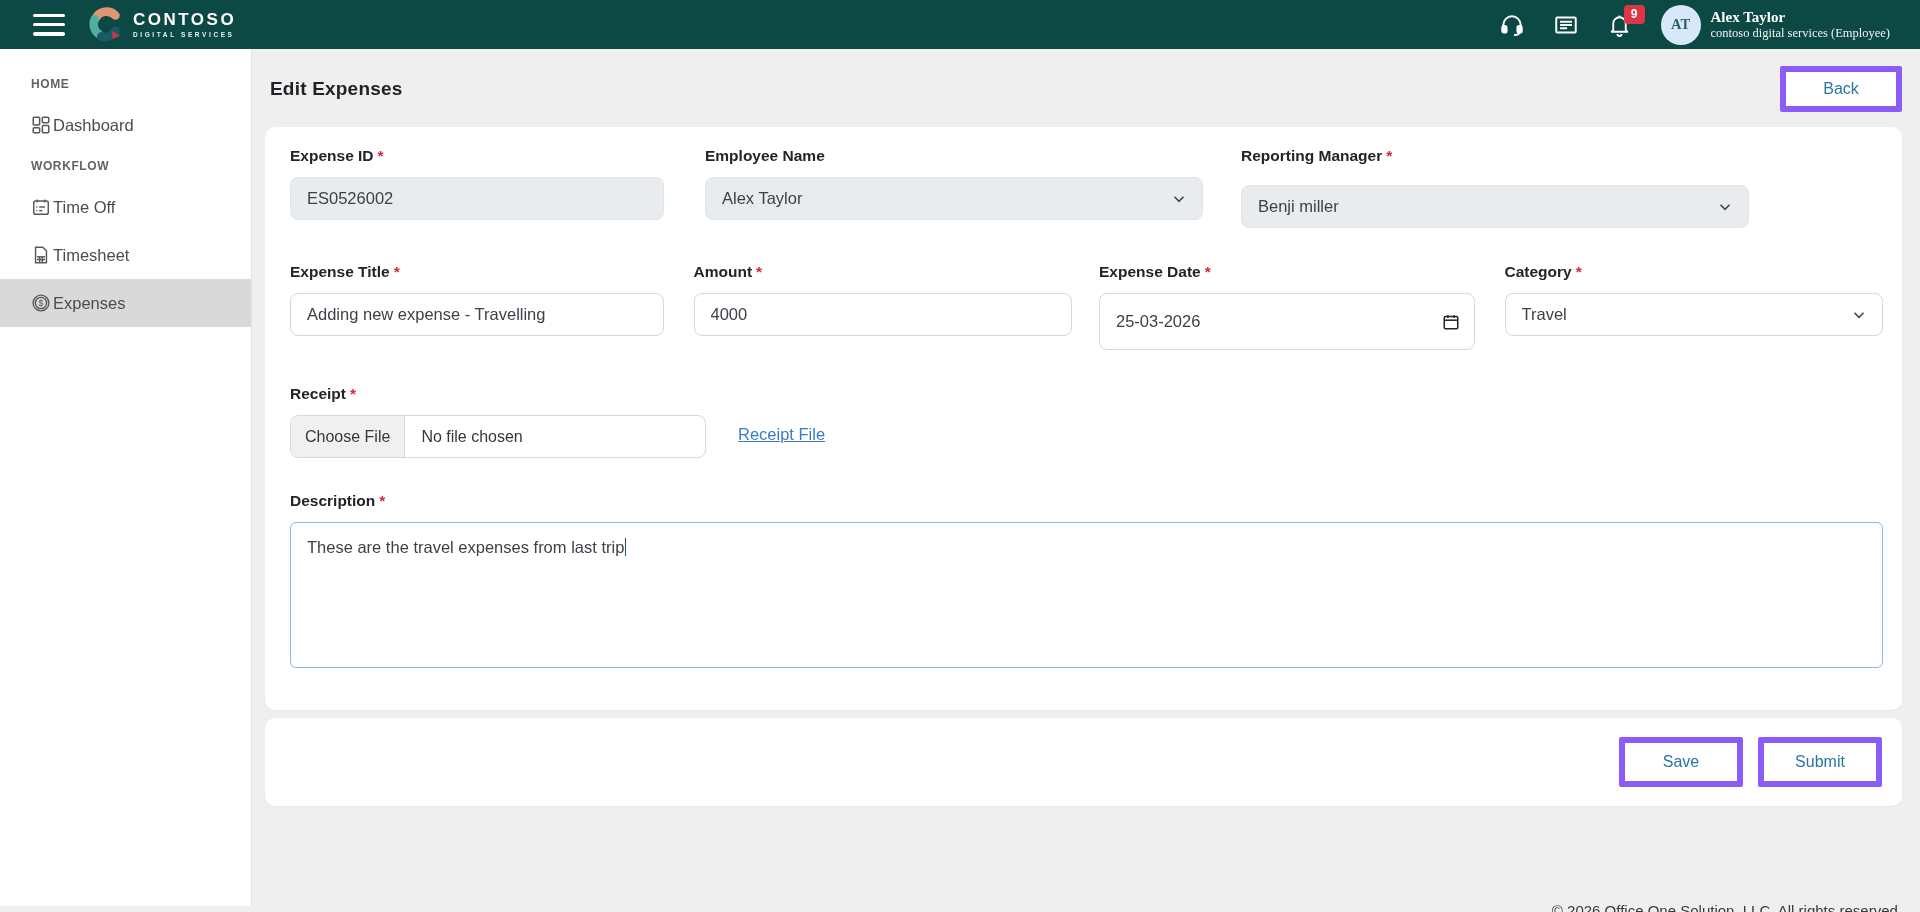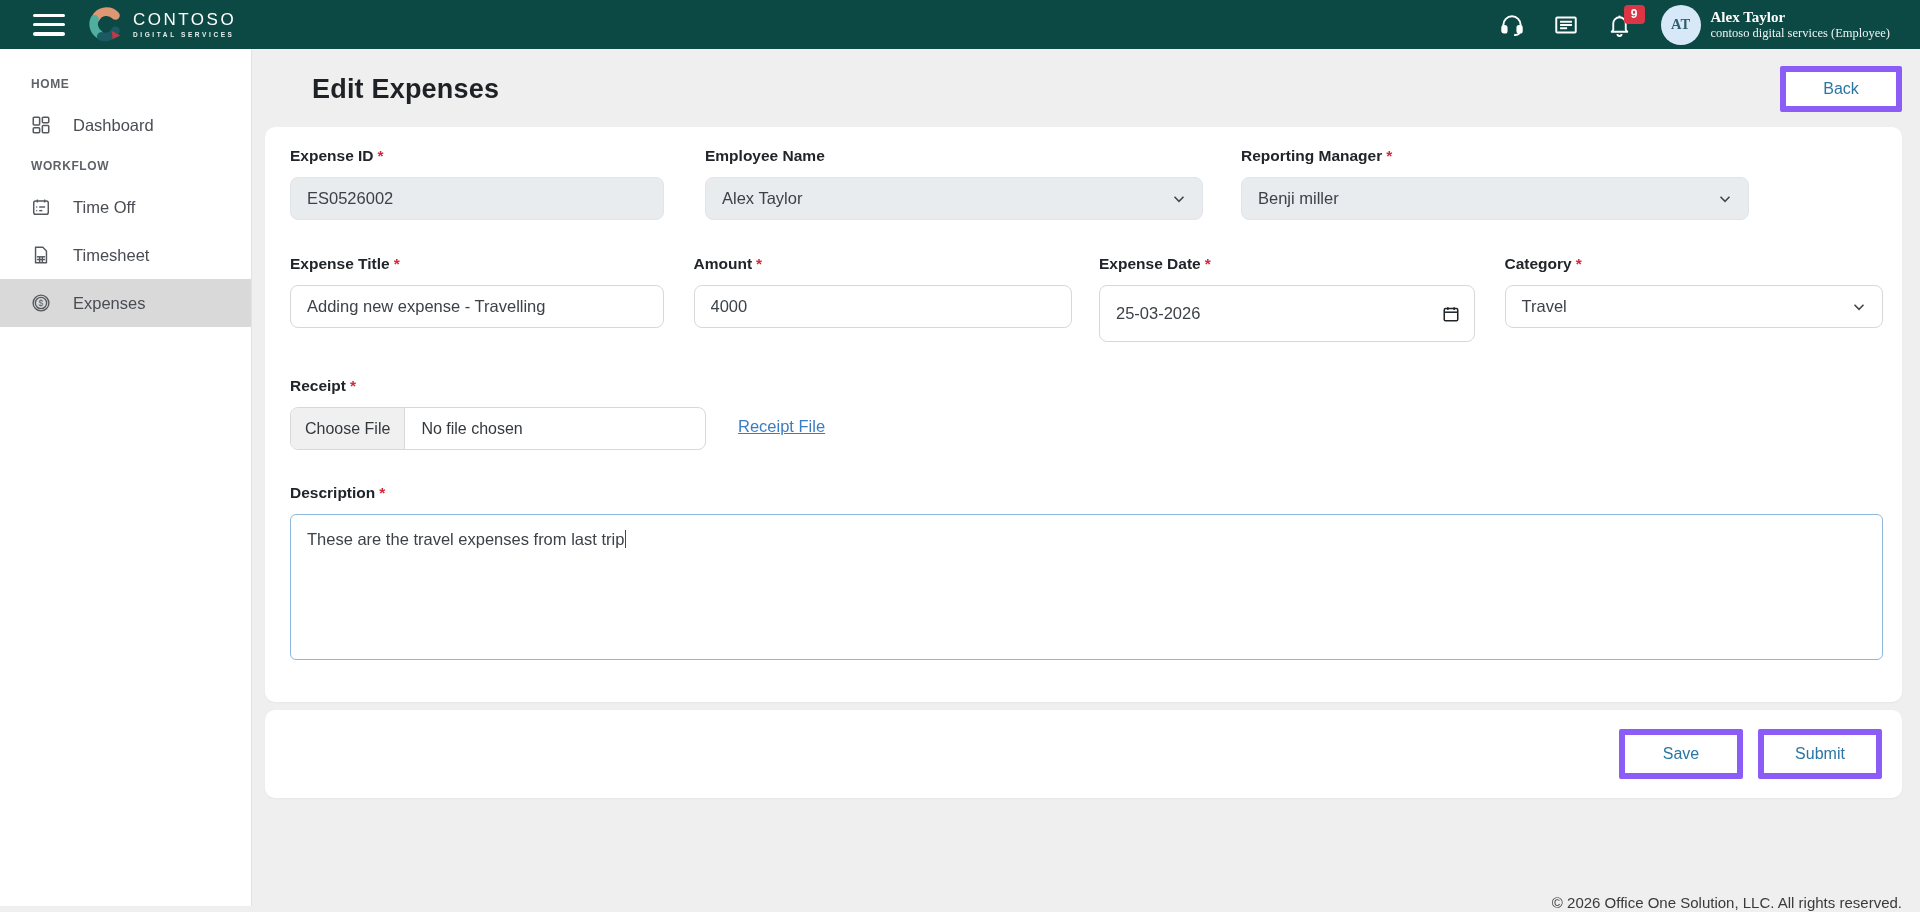--- a/index.html
+++ b/index.html
@@ -7,48 +7,48 @@
   body { font-family:"Liberation Sans", sans-serif; background:#efefef; color:#212529; }
 
   
   .topbar { position:fixed; top:0; left:0; width:1920px; height:49px; background:#0d4944;
             display:flex; align-items:center; z-index:10; }
   .hamburger { width:32px; height:22px; margin-left:33px; display:flex; flex-direction:column;
                justify-content:space-between; cursor:pointer; }
   .hamburger span { display:block; height:3.5px; background:#fff; border-radius:2px; }
   .brand { display:flex; align-items:center; margin-left:22px; gap:8px; }
   .brand-mark { width:38px; height:38px; }
-  .brand-text .brand-name { color:#fff; font-weight:normal; font-size:17px; letter-spacing:2.5px; line-height:17px; }
+  .brand-text .brand-name { color:#fff; font-weight:bold; font-size:17px; letter-spacing:2.5px; line-height:17px; }
   .brand-text .brand-tag { color:#e8f0ef; font-weight:bold; font-size:6.5px; letter-spacing:2.6px; margin-top:3px; }
 
   .topbar-right { margin-left:auto; display:flex; align-items:center; gap:28px; margin-right:30px; }
   .tb-icon { width:26px; height:26px; position:relative; cursor:pointer; display:flex; align-items:center; justify-content:center; }
   .badge { position:absolute; top:-7px; right:-12px; min-width:21px; height:19px; background:#dc3545;
            color:#fff; font-size:12px; font-weight:bold; border-radius:4px; display:flex;
            align-items:center; justify-content:center; padding:0 4px; }
   .user-chip { display:flex; align-items:center; gap:10px; cursor:pointer;font-family:Liberation Serif, serif; }
   .avatar { width:40px; height:40px; border-radius:50%; background:#d7e9f8; color:#2f5f6e;
             font-size:14.5px; font-weight:bold; display:flex; align-items:center; justify-content:center; }
   .user-meta .user-name { color:#fff; font-weight:bold; font-size:15px; line-height:17px; }
   .user-meta .user-role { color:#eef4f3; font-size:12.5px; line-height:15px; }
 
   
   .sidebar { position:fixed; top:43px; left:0; width:252px; height:863px; background:#fff;
              border-right:1px solid #e2e2e2; padding-top:24px; }
   .side-section { font-size:12px; font-weight:bold; color:#5f6368; letter-spacing:0.6px;
                   padding:10px 0 10px 31px; }
-  .side-item { display:flex; align-items:center; gap:22px; padding:14px 0 14px 31px;
+  .side-item { display:flex; align-items:center; gap:2px; padding:14px 0 14px 31px;
                font-size:16.5px; color:#494d52; cursor:pointer; }
   .side-item.active { background:#d9d9d9; }
   .side-item svg { flex:0 0 auto; }
 
   
   .content { margin-left:252px; padding:0 18px 0 13px; }
   .page-header { display:flex; align-items:center; justify-content:space-between; padding:17px 0 15px 5px; }
-  .page-title { font-size:27px; font-weight:bold; color:#1e2125; letter-spacing:0.2px;margin-left:42px; }
+  .page-title { font-size:19px; font-weight:bold; color:#1e2125; letter-spacing:0.2px; }
   .btn { background:#fff; border:6px solid #8b5cf6; color:#2a76a3; border-radius:2px;
          font-size:16px; font-family:inherit; cursor:pointer; }
   .btn-back { width:122px; height:46px; }
 
   .card { background:#fff; border-radius:10px; box-shadow:0 1px 2px rgba(0,0,0,0.04); }
   .card-form { padding:20px 19px 42px 25px; }
 
   .frow { display:flex; margin-bottom:35px; }
   .fgroup { display:flex; flex-direction:column; }
   .flabel { font-size:15.5px; font-weight:bold; color:#212529; margin-bottom:12px; }
@@ -57,21 +57,21 @@
          font-family:inherit; border:1px solid #d8d8d8; background:#fff; width:100%; }
   .fin.disabled { background:#e9ecef; border-color:#e1e5e9; }
   .fselect { height:43px; border-radius:8px; display:flex; align-items:center; justify-content:space-between;
              padding:0 14px 0 16px; font-size:16.5px; color:#3c4248; cursor:pointer; }
   .fselect.gray { background:#e9ecef; border:1px solid #e1e5e9; }
   .fselect.white { background:#fff; border:1px solid #d8d8d8; }
   .fdate { height:57px; border-radius:8px; border:1px solid #d8d8d8; background:#fff;
            display:flex; align-items:center; justify-content:space-between; padding:0 14px 0 16px;
            font-size:16.5px; color:#3c4248; cursor:pointer; }
 
-  .w374 { width:374px; } .w498 { width:498px; margin-left:41px; } .w508 { width:508px; margin-left:38px; }
+  .w374 { width:374px; } .w498 { width:498px; margin-left:41px; } .w508 { width:508px; margin-left:38px;gap:8px; }
   .w379a { width:379px; margin-left:30px; } .w376 { width:376px; margin-left:27px; } .w379b { width:379px; margin-left:30px; }
 
   .file-input { width:416px; height:43px; border:1px solid #d8d8d8; border-radius:8px; background:#fff;
                 display:flex; align-items:stretch; overflow:hidden; cursor:pointer; }
   .file-btn { background:#f0f0f0; border-right:1px solid #d8d8d8; display:flex; align-items:center;
               padding:0 14px; font-size:16px; color:#33383d; }
   .file-status { display:flex; align-items:center; padding:0 16px; font-size:16px; color:#33383d; }
   .receipt-link { margin-left:32px; margin-top:10px; font-size:16.5px; color:#3b7dc4;
                   text-decoration:underline; cursor:pointer; }
 

